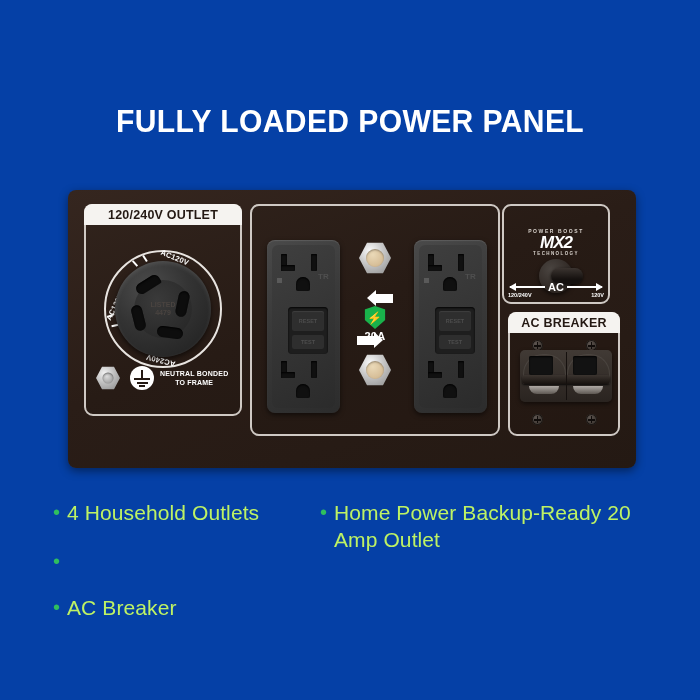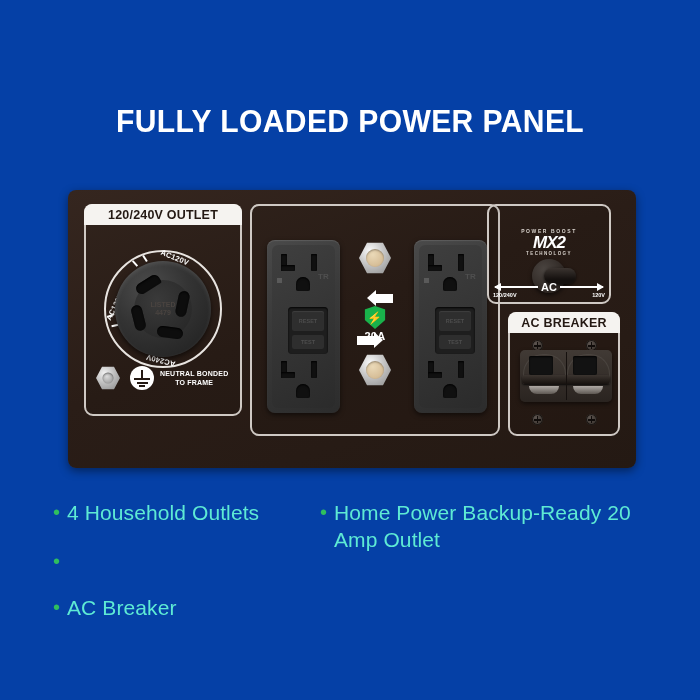--- a/index.html
+++ b/index.html
@@ -50,21 +50,21 @@
     letter-spacing:0.2px;
     display:flex; align-items:center; justify-content:center;
     transform-origin:center;
   }
 
   
   #sect-left{ left:16px; top:14px; width:158px; height:212px; }
   
   #sect-center{ left:182px; top:14px; width:250px; height:232px; }
   
-  #sect-mx2{ left:419px; top:14px; width:124px; height:100px; }
+  #sect-mx2{ left:434px; top:14px; width:108px; height:100px; }
   
   #sect-brk{ left:440px; top:122px; width:112px; height:124px; }
 
   
   .twist-wrap{
     position:absolute; left:50%; top:44px; transform:translateX(-50%);
     width:118px; height:118px;
   }
   .twist-ring{
     position:absolute; inset:0;
@@ -262,21 +262,21 @@
   .brk-lip.a{ left:9px; } .brk-lip.b{ left:53px; }
   .brk-div{ position:absolute; left:45.5px; top:2px; width:1.5px; height:48px; background:#15100e;}
 
   
   .bullets{ position:absolute; left:0; top:500px; width:700px; }
   .bcol{ position:absolute; }
   .bcol.c1{ left:53px; top:0; width:270px;}
   .bcol.c2{ left:320px; top:0; width:350px;}
   .bitem{ display:flex; align-items:flex-start; margin-bottom:22px; }
   .bdot{ color:#2fbf5e; font-size:20px; line-height:24px; margin-right:7px; flex:none; }
-  .btxt{ color:#5eead4; font-size:21px; line-height:1.28; letter-spacing:.1px; }
+  .btxt{ color:#bef264; font-size:21px; line-height:1.28; letter-spacing:.1px; }
 </style>
 </head>
 <body>
 
 <div class="title">FULLY LOADED POWER PANEL</div>
 
 <div class="panel">
 
   <div class="sect" id="sect-left">
     <div class="sect-label">120/240V OUTLET</div>

